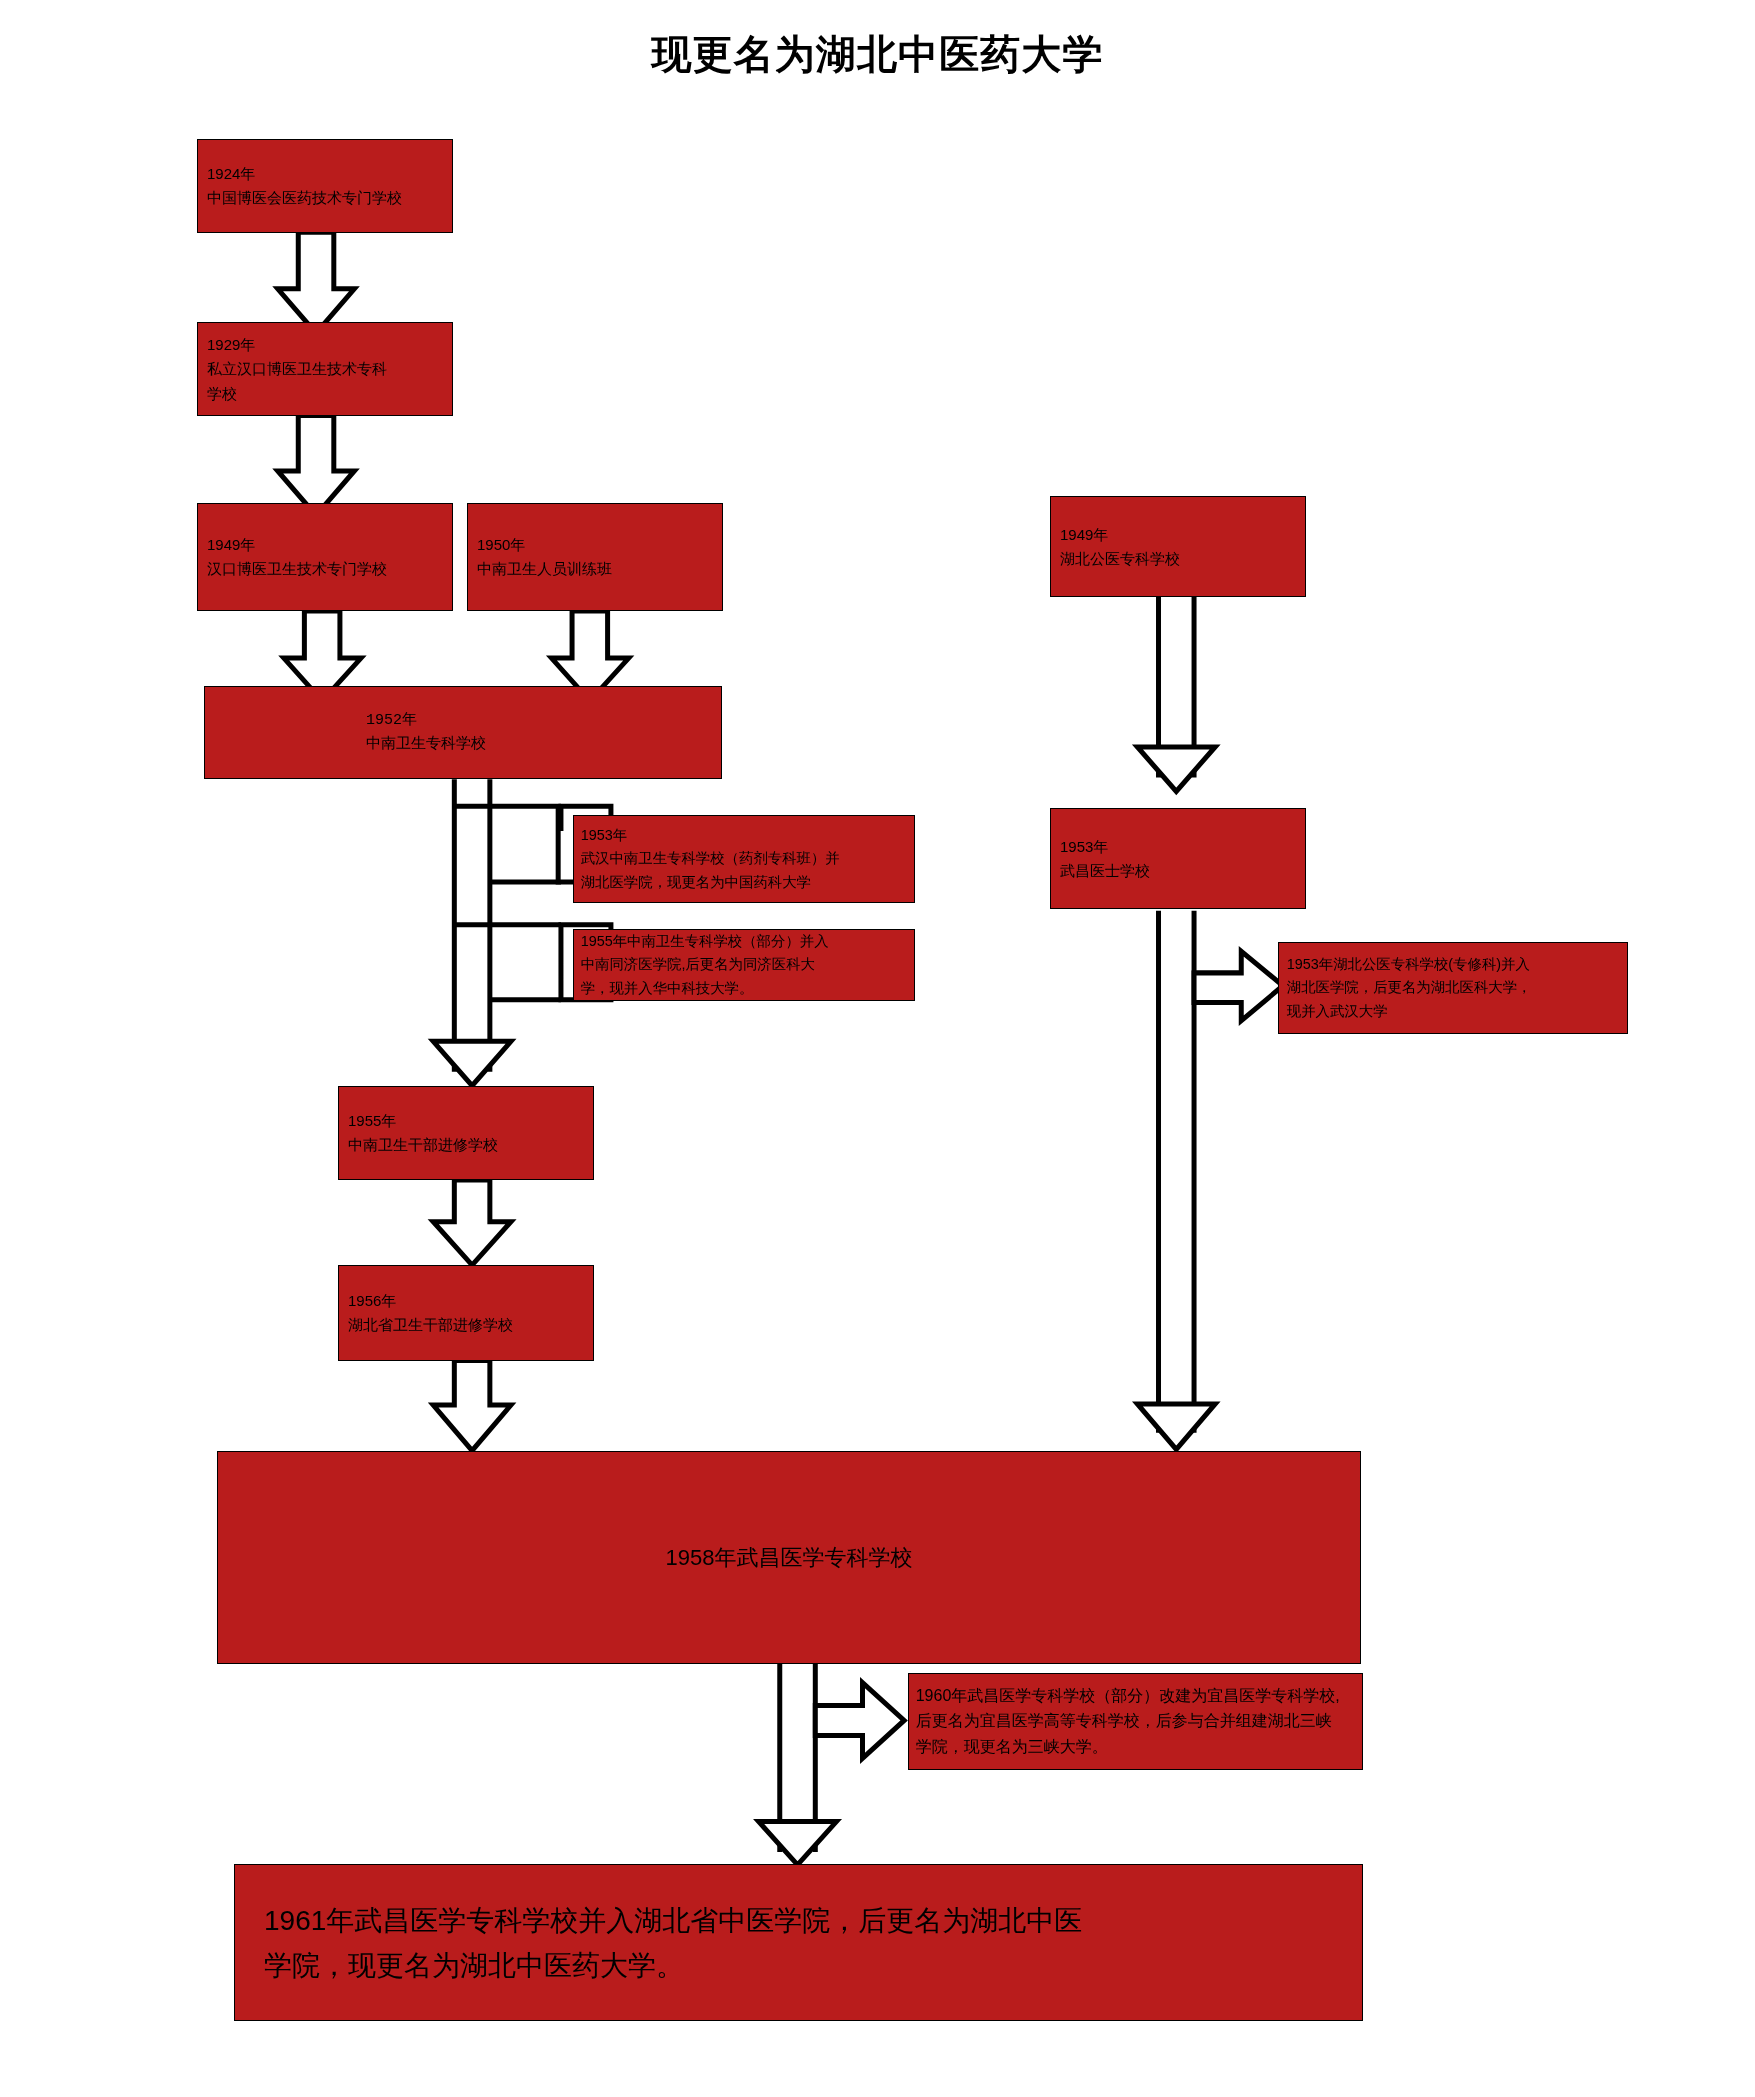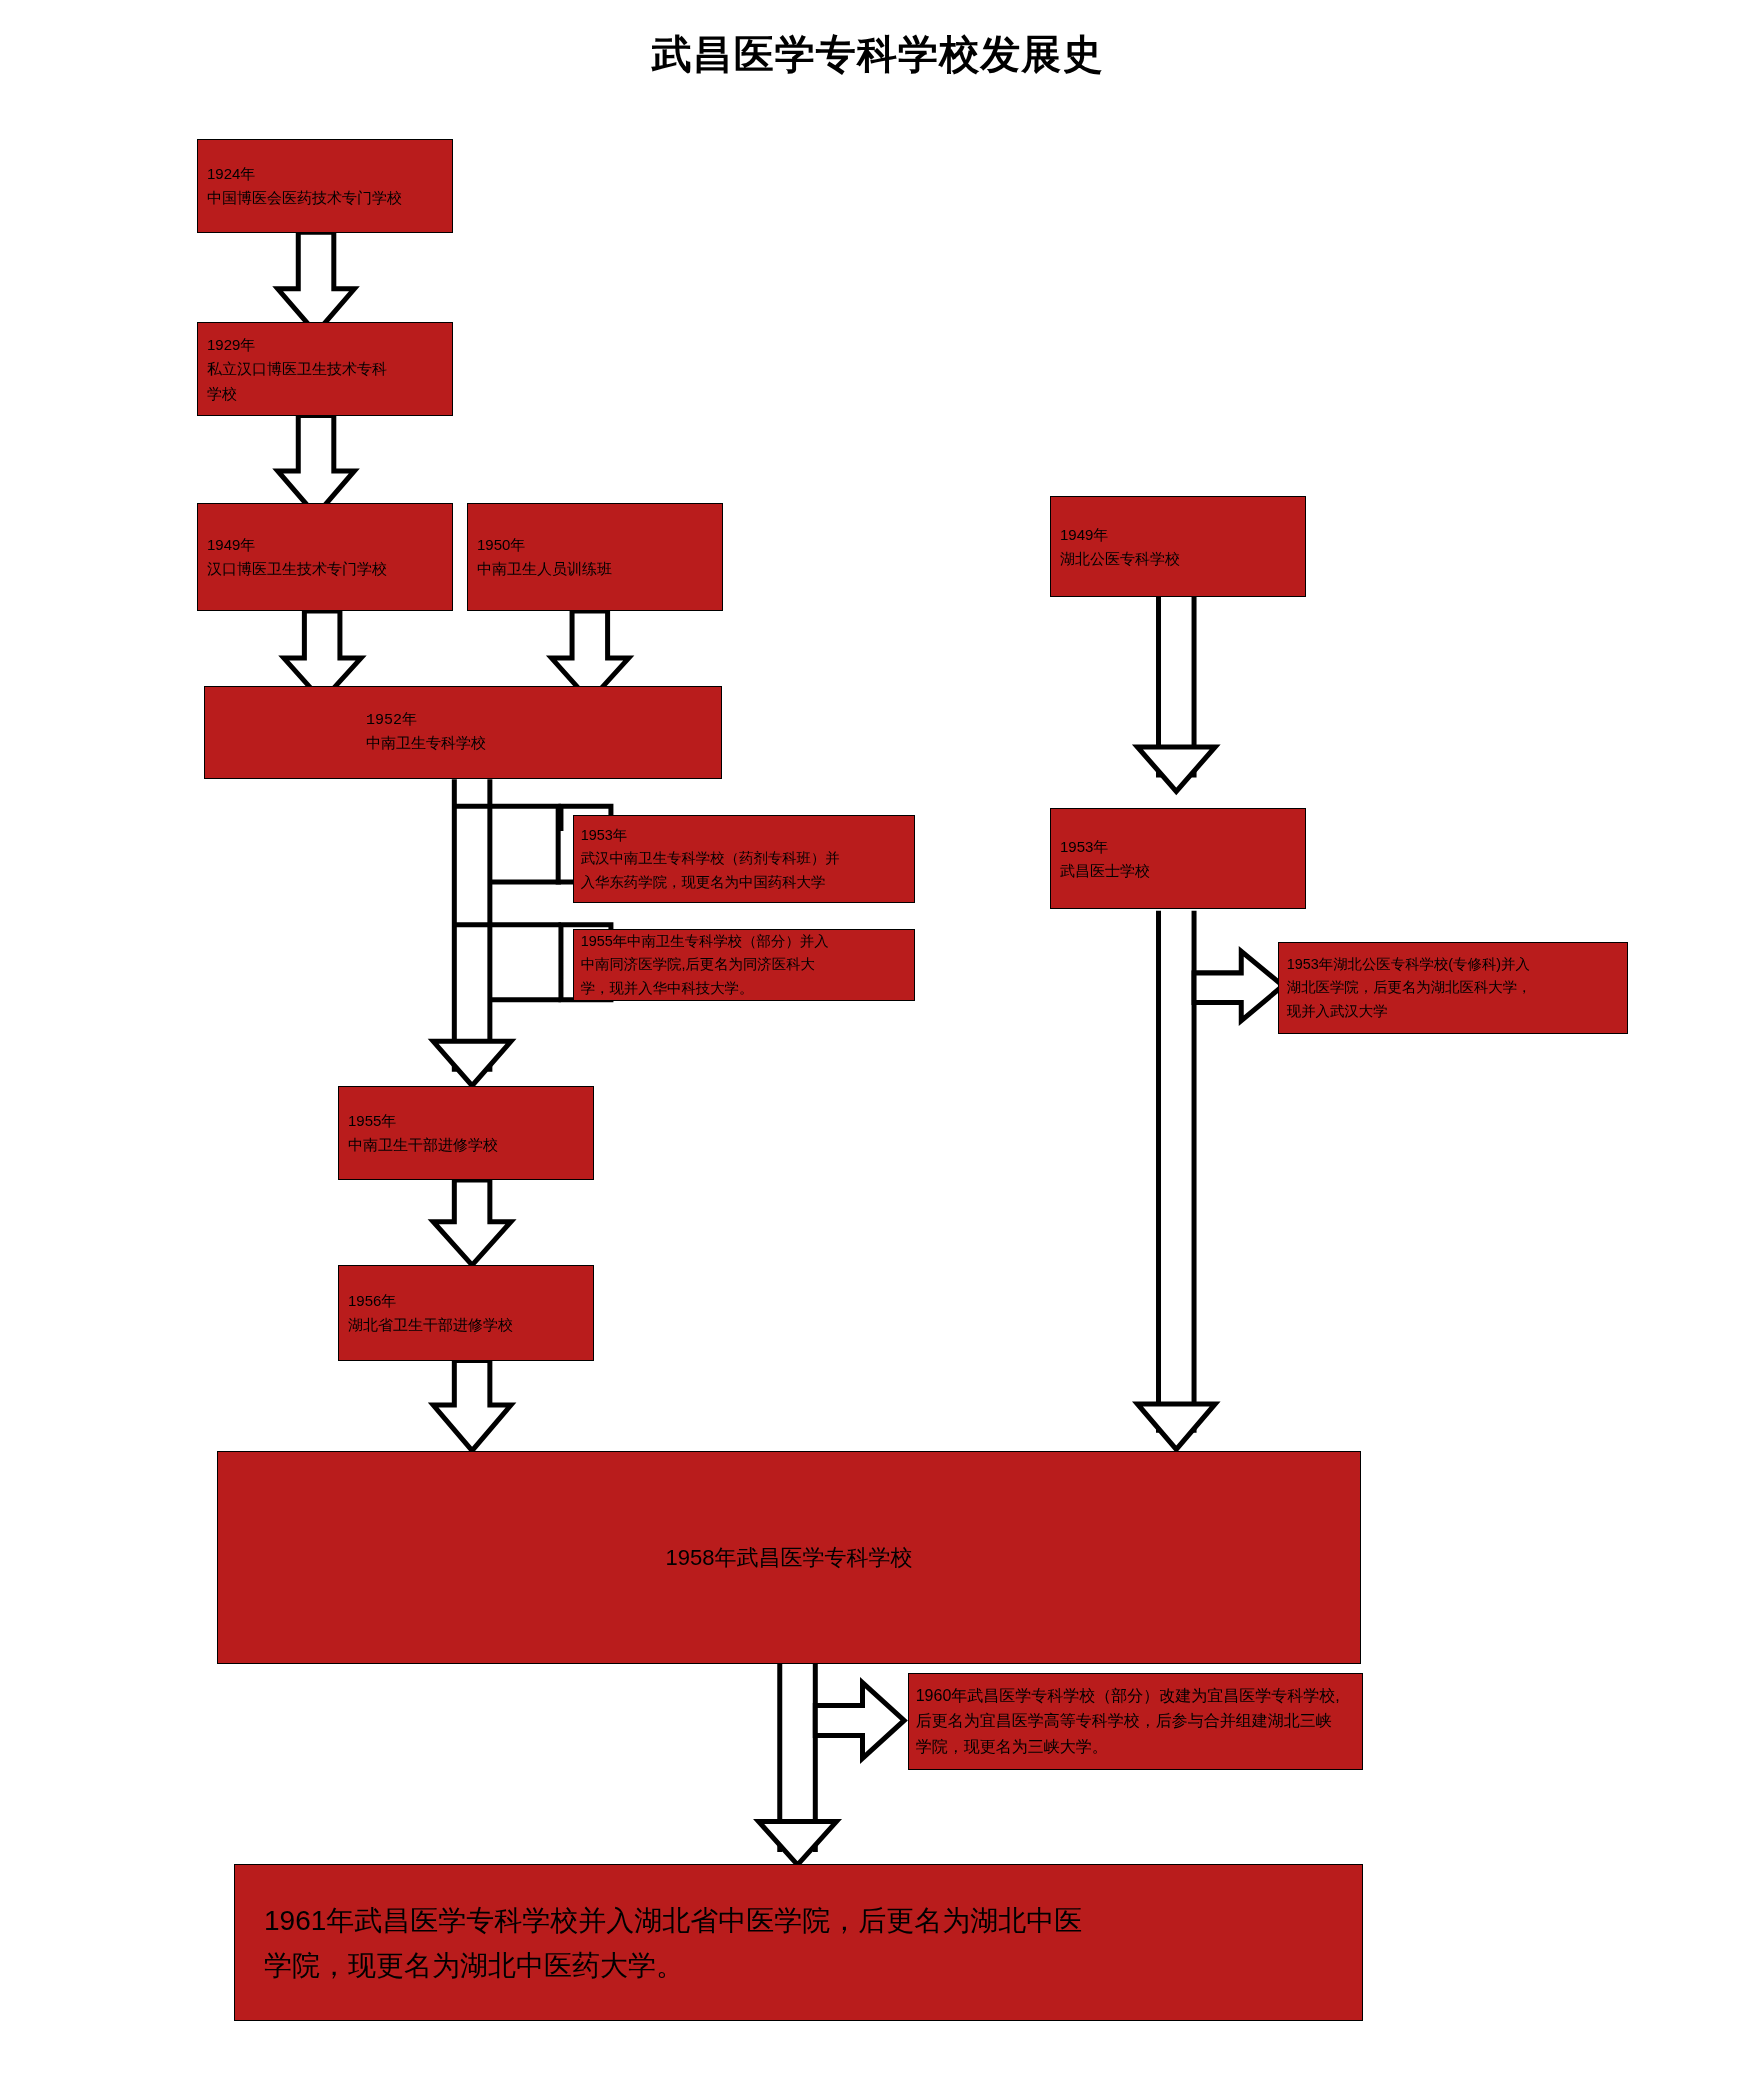--- a/index.html
+++ b/index.html
@@ -64,21 +64,21 @@
     font-weight: 700;
     letter-spacing: 1.1px;
     z-index: 6;
   }
 </style>
 </head>
 <body>
 
 <div id="canvas">
 
-  <div id="page-title">武昌医学专科学校发展史</div>
+  <div id="page-title">现更名为湖北中医药大学</div>
 
   <svg id="arrow-layer" viewBox="0 0 3160 3776" xmlns="http://www.w3.org/2000/svg">
     <g fill="#ffffff" stroke="#000000" stroke-width="9" stroke-linejoin="miter">
 
       <polygon points="537,418 601,418 601,520 638,520 569,600 500,520 537,520"></polygon>
 
       <polygon points="537,748 601,748 601,848 638,848 569,928 500,848 537,848"></polygon>
 
       <polygon points="548,1100 612,1100 612,1185 650,1185 580,1262 511,1185 548,1185"></polygon>
 
@@ -163,21 +163,21 @@
     <div class="body" style="padding-left:161px;">
       <span class="line t-small">1952年</span>
       <span class="line t-small">中南卫生专科学校</span>
     </div>
   </div>
 
   <div class="node" style="left:573px; top:815px; width:342px; height:88px;">
     <div class="body" style="padding:0 6.7px;">
       <span class="line t-note">1953年</span>
       <span class="line t-note">武汉中南卫生专科学校（药剂专科班）并</span>
-      <span class="line t-note">入华东药学院，现更名为中国药科大学</span>
+      <span class="line t-note">湖北医学院，现更名为中国药科大学</span>
     </div>
   </div>
 
   <div class="node" style="left:573px; top:929px; width:342px; height:72px;">
     <div class="body" style="padding:0 6.7px;">
       <span class="line t-note">1955年中南卫生专科学校（部分）并入</span>
       <span class="line t-note">中南同济医学院,后更名为同济医科大</span>
       <span class="line t-note">学，现并入华中科技大学。</span>
     </div>
   </div>

